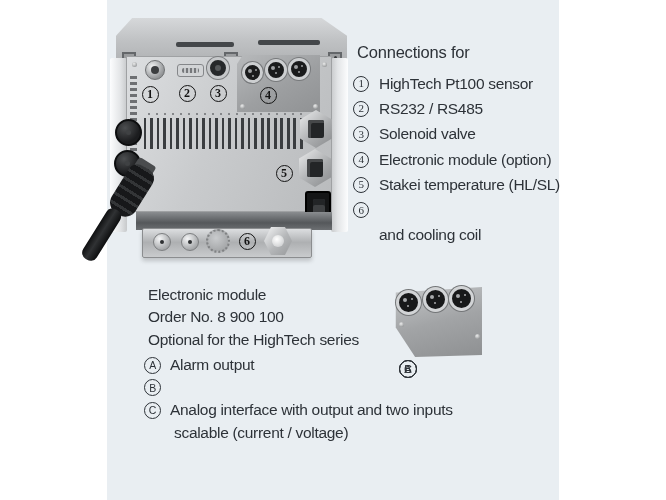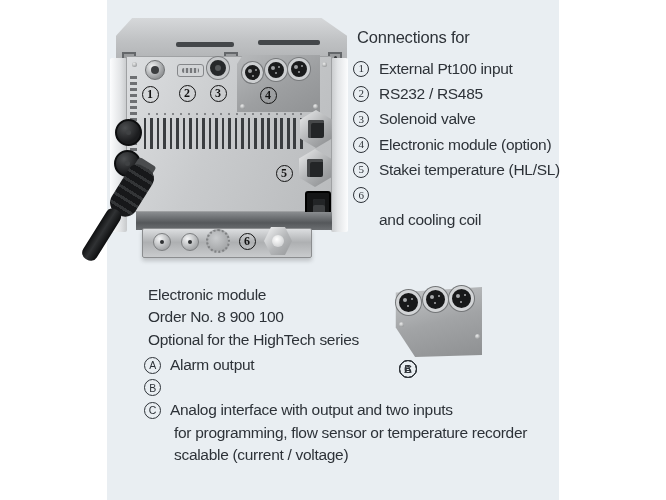--- a/index.html
+++ b/index.html
@@ -21,21 +21,21 @@
     flex:0 0 auto;box-sizing:border-box;color:#2d3238;
   }
   .callout{
     position:absolute;width:17px;height:17px;box-sizing:border-box;
     border:1.7px solid #141414;border-radius:50%;
     display:flex;align-items:center;justify-content:center;
     font-family:"Liberation Serif", serif;font-size:12px;font-weight:bold;
     color:#141414;z-index:30;
   }
   
-  .legend{position:absolute;left:353px;top:25px;width:206px;}
+  .legend{position:absolute;left:353px;top:40px;width:206px;}
   .legend-title{font-size:16.5px;line-height:24px;margin:0 0 7px 4px;letter-spacing:-0.2px;}
   .legend-item{display:flex;align-items:center;gap:10px;height:25.3px;font-size:15.5px;letter-spacing:-0.3px;white-space:nowrap;}
   .legend-cont{height:25.3px;display:flex;align-items:center;padding-left:26px;font-size:15.5px;letter-spacing:-0.3px;}
   
   .mod-info{position:absolute;left:148px;top:284px;width:400px;}
   .mi-line{font-size:15.5px;line-height:22.4px;letter-spacing:-0.3px;}
   .mi-items{margin-top:3px;margin-left:-4px;}
   .mi-item{display:flex;align-items:center;gap:9px;height:22.4px;font-size:15.5px;letter-spacing:-0.3px;white-space:nowrap;}
   .mi-item .circ{width:17px;height:17px;font-family:"Liberation Sans", sans-serif;font-size:10.5px;}
   .mi-cont{height:22.4px;display:flex;align-items:center;padding-left:30px;font-size:15.5px;letter-spacing:-0.3px;white-space:nowrap;}
@@ -204,21 +204,21 @@
     </div>
   <div class="callout" style="left:130.5px;top:218.5px;">
       <span>6</span>
     </div>
 </div>
 
 <div class="legend">
   <div class="legend-title">Connections for</div>
   <div class="legend-item">
     <span class="circ">1</span>
-    <span>External Pt100 input</span>
+    <span>HighTech Pt100 sensor</span>
   </div>
   <div class="legend-item">
     <span class="circ">2</span>
     <span>RS232 / RS485</span>
   </div>
   <div class="legend-item">
     <span class="circ">3</span>
     <span>Solenoid valve</span>
   </div>
   <div class="legend-item">
@@ -244,21 +244,20 @@
       <span class="circ">A</span>
       <span>Alarm output</span>
     </div>
     <div class="mi-item">
       <span class="circ">B</span>
     </div>
     <div class="mi-item">
       <span class="circ">C</span>
       <span>Analog interface with output and two inputs</span>
     </div>
-    <div class="mi-cont">for programming, flow sensor or temperature recorder</div>
     <div class="mi-cont">scalable (current / voltage)</div>
   </div>
 </div>
 
 <div class="modphoto">
   <div class="modplate"></div>
   <div class="mpc p1"></div>
   <div class="mpc p2"></div>
   <div class="mpc p3"></div>
   <div class="screw mp-screw1"></div>

